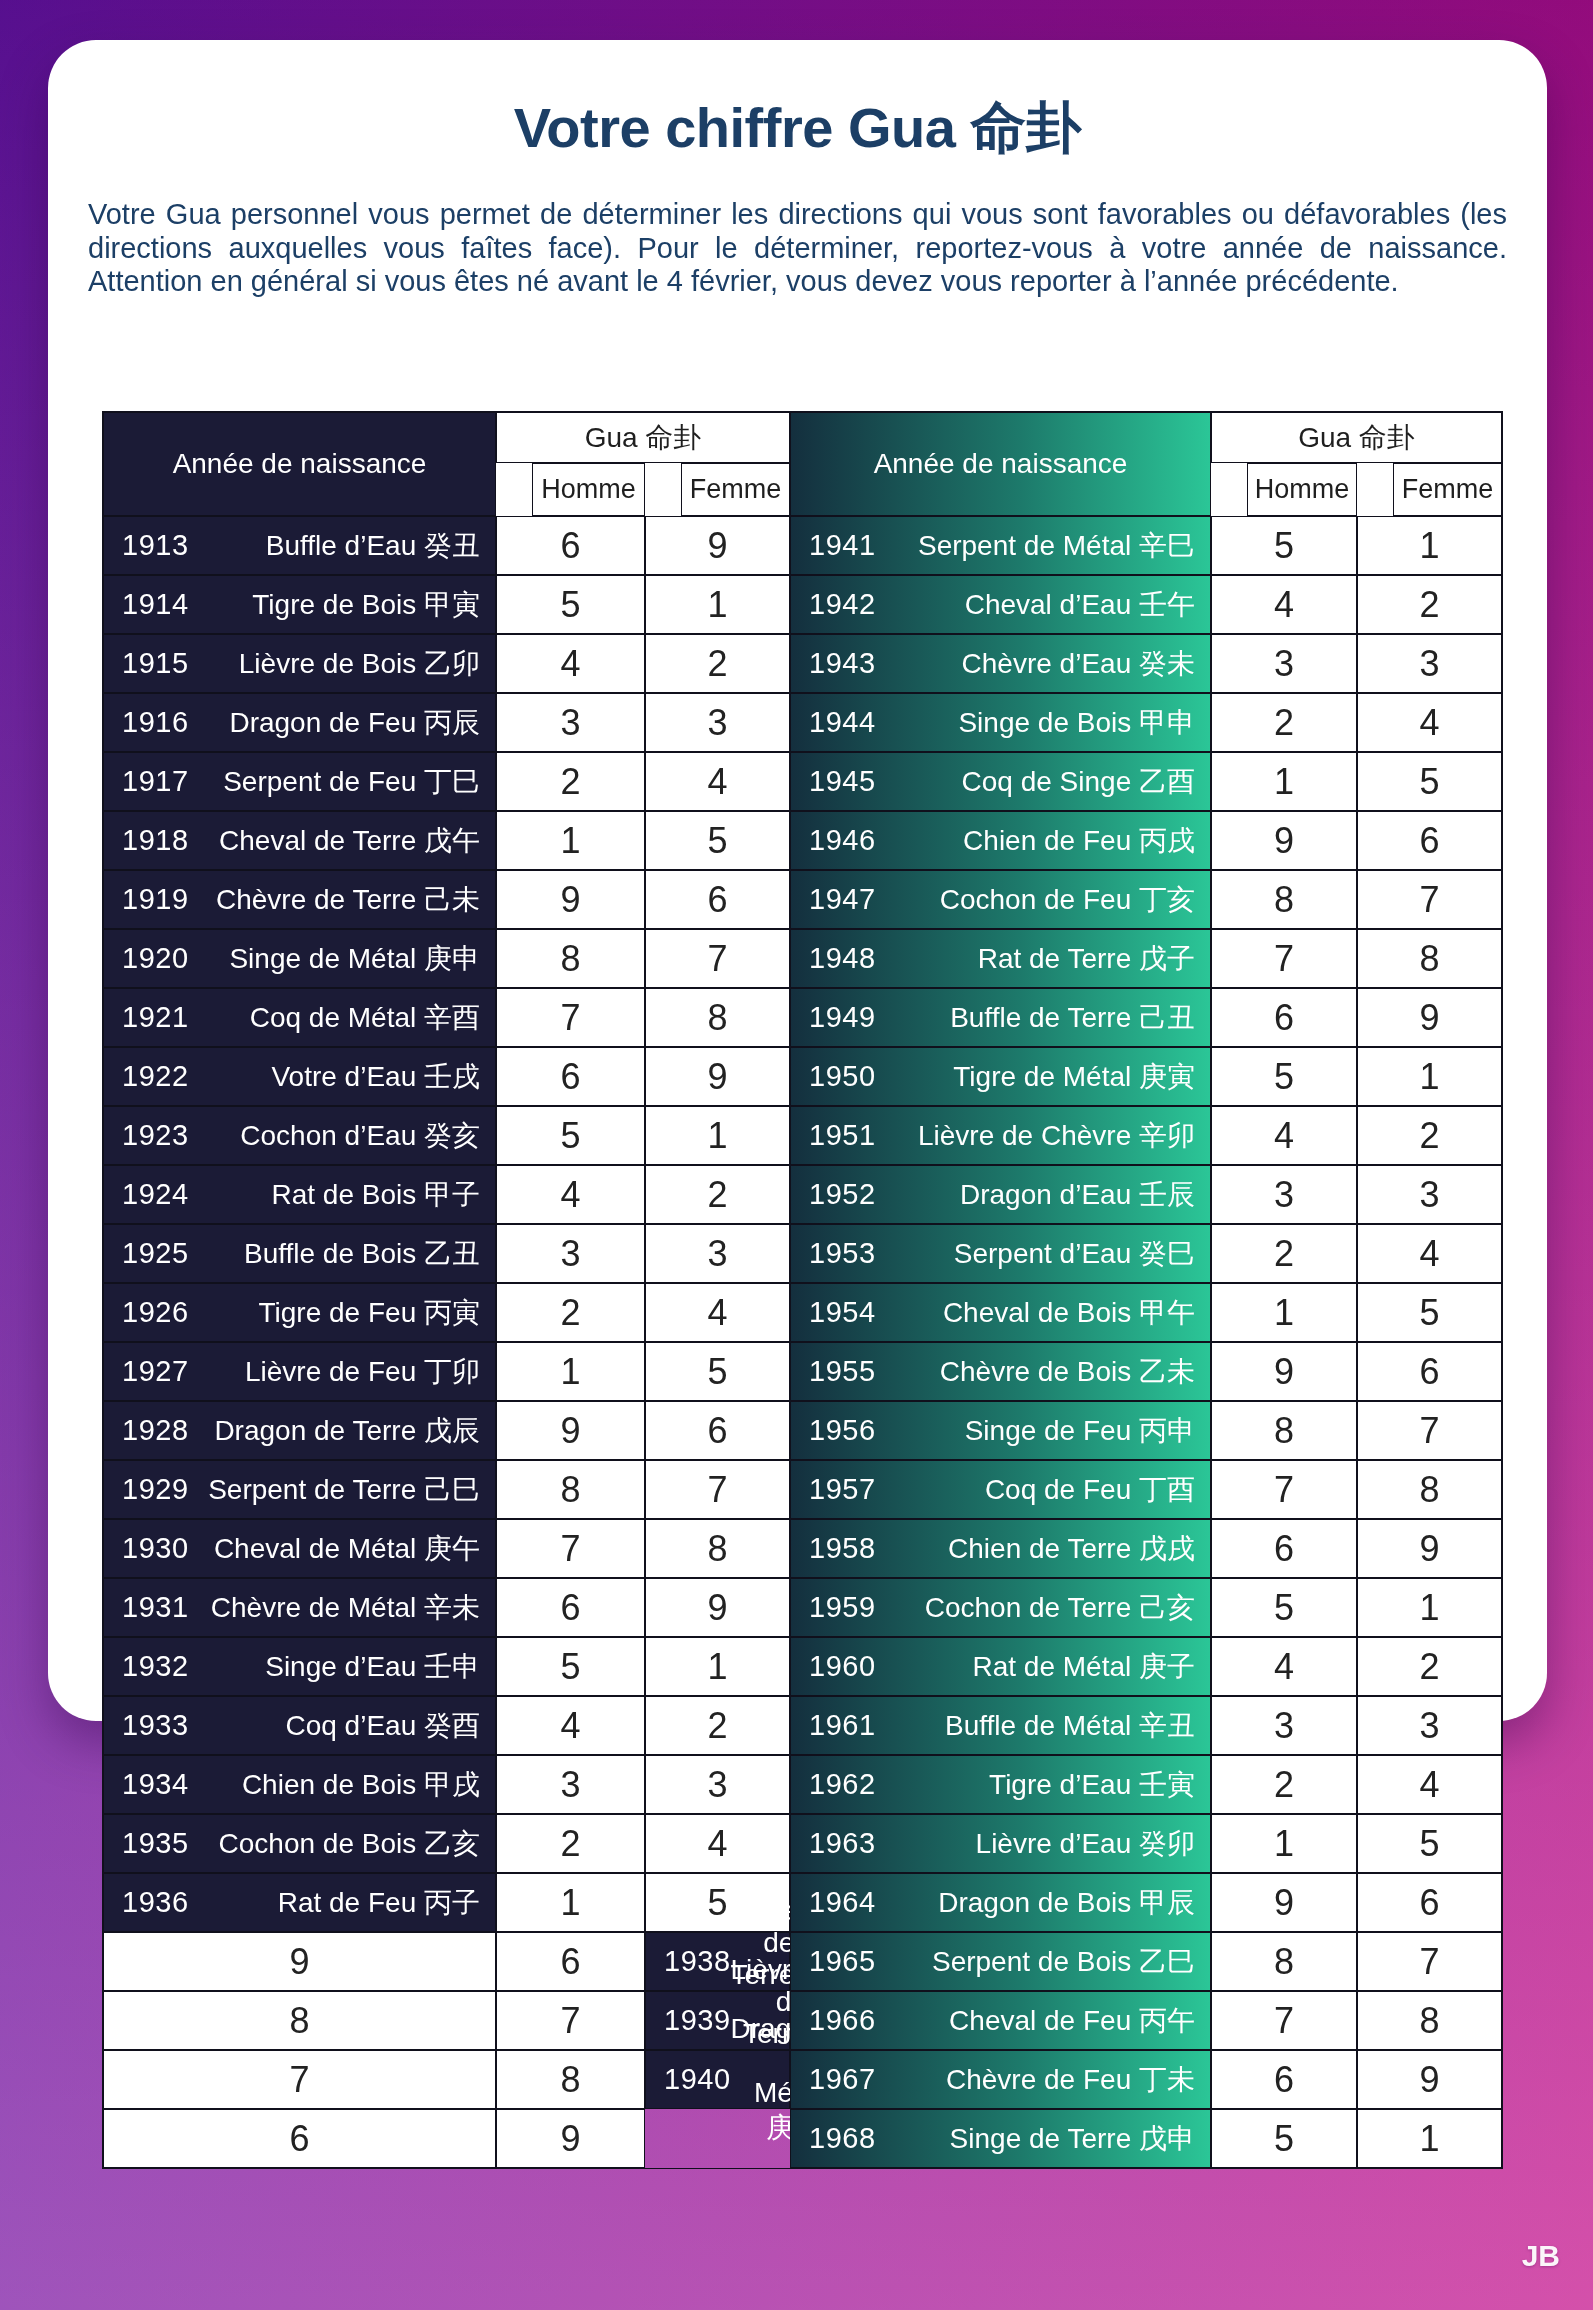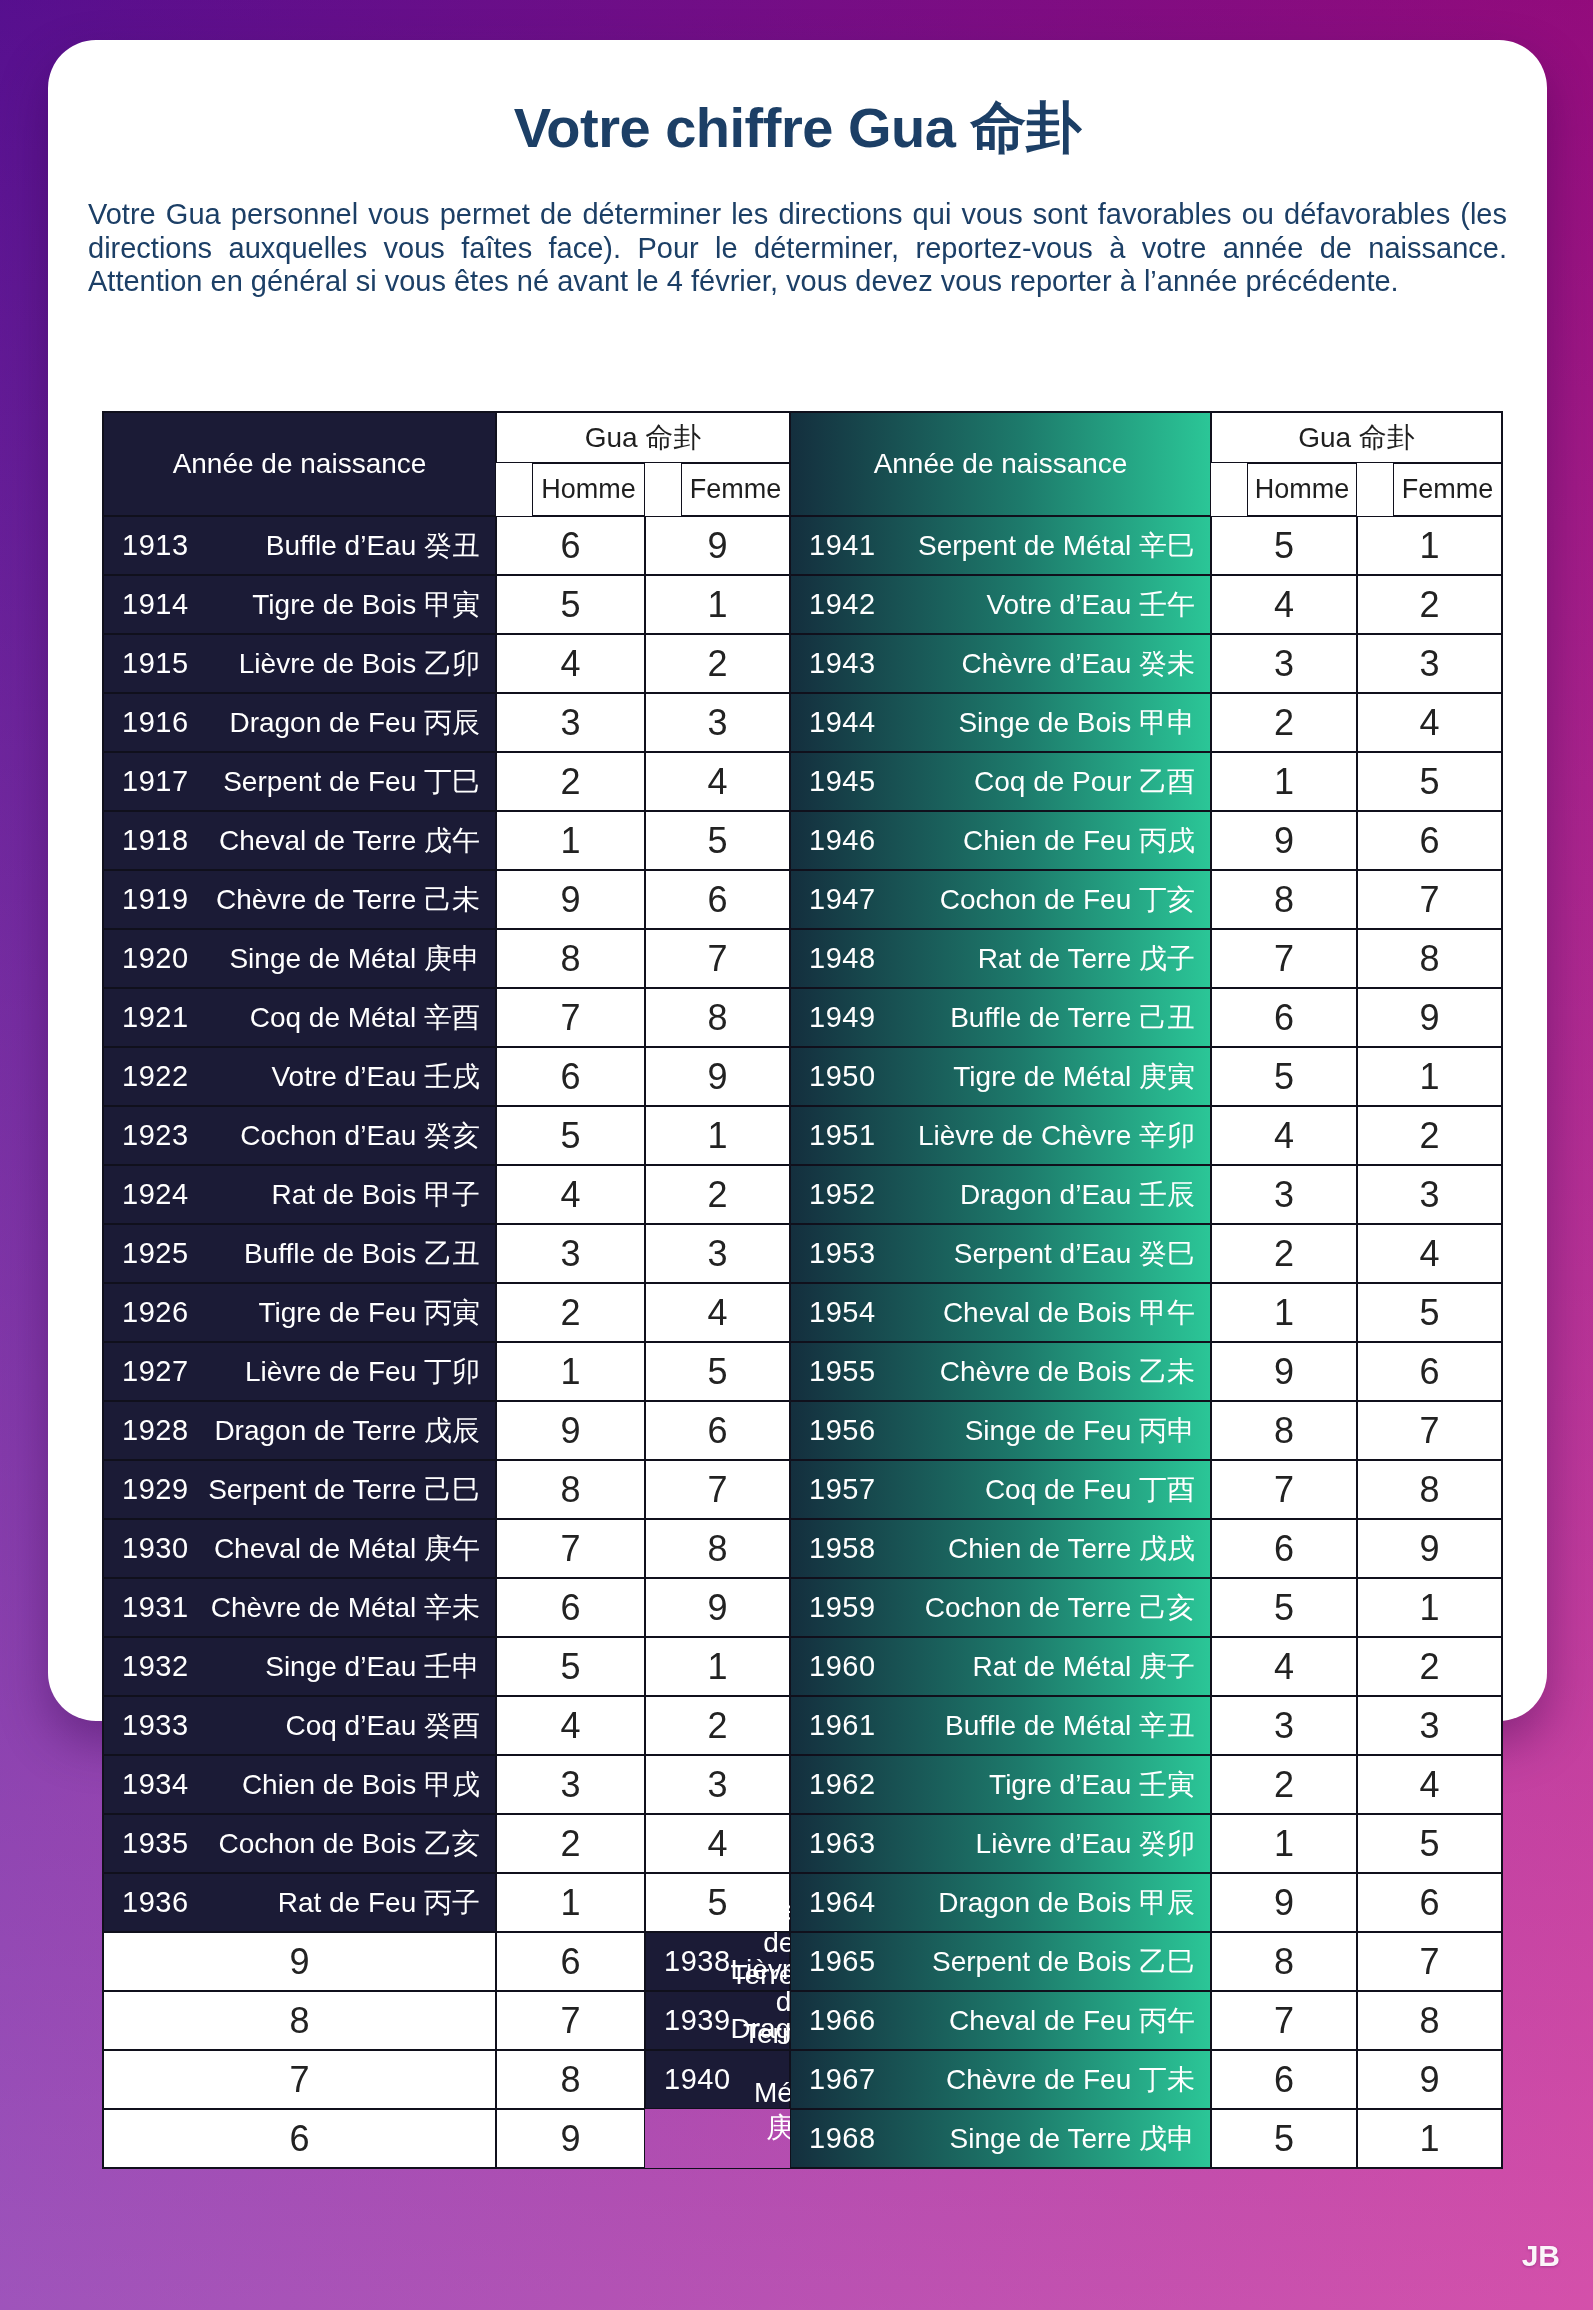--- a/index.html
+++ b/index.html
@@ -344,42 +344,42 @@
 
   <div class="cell name-cell name-teal">
     <span class="year">1941</span>
     <span class="animal">Serpent de Métal 辛巳</span>
   </div>
   <div class="cell num-cell">5</div>
   <div class="cell num-cell">1</div>
 
   <div class="cell name-cell name-teal">
     <span class="year">1942</span>
-    <span class="animal">Votre d’Eau 壬午</span>
+    <span class="animal">Cheval d’Eau 壬午</span>
   </div>
   <div class="cell num-cell">4</div>
   <div class="cell num-cell">2</div>
 
   <div class="cell name-cell name-teal">
     <span class="year">1943</span>
     <span class="animal">Chèvre d’Eau 癸未</span>
   </div>
   <div class="cell num-cell">3</div>
   <div class="cell num-cell">3</div>
 
   <div class="cell name-cell name-teal">
     <span class="year">1944</span>
     <span class="animal">Singe de Bois 甲申</span>
   </div>
   <div class="cell num-cell">2</div>
   <div class="cell num-cell">4</div>
 
   <div class="cell name-cell name-teal">
     <span class="year">1945</span>
-    <span class="animal">Coq de Pour 乙酉</span>
+    <span class="animal">Coq de Singe 乙酉</span>
   </div>
   <div class="cell num-cell">1</div>
   <div class="cell num-cell">5</div>
 
   <div class="cell name-cell name-teal">
     <span class="year">1946</span>
     <span class="animal">Chien de Feu 丙戌</span>
   </div>
   <div class="cell num-cell">9</div>
   <div class="cell num-cell">6</div>

